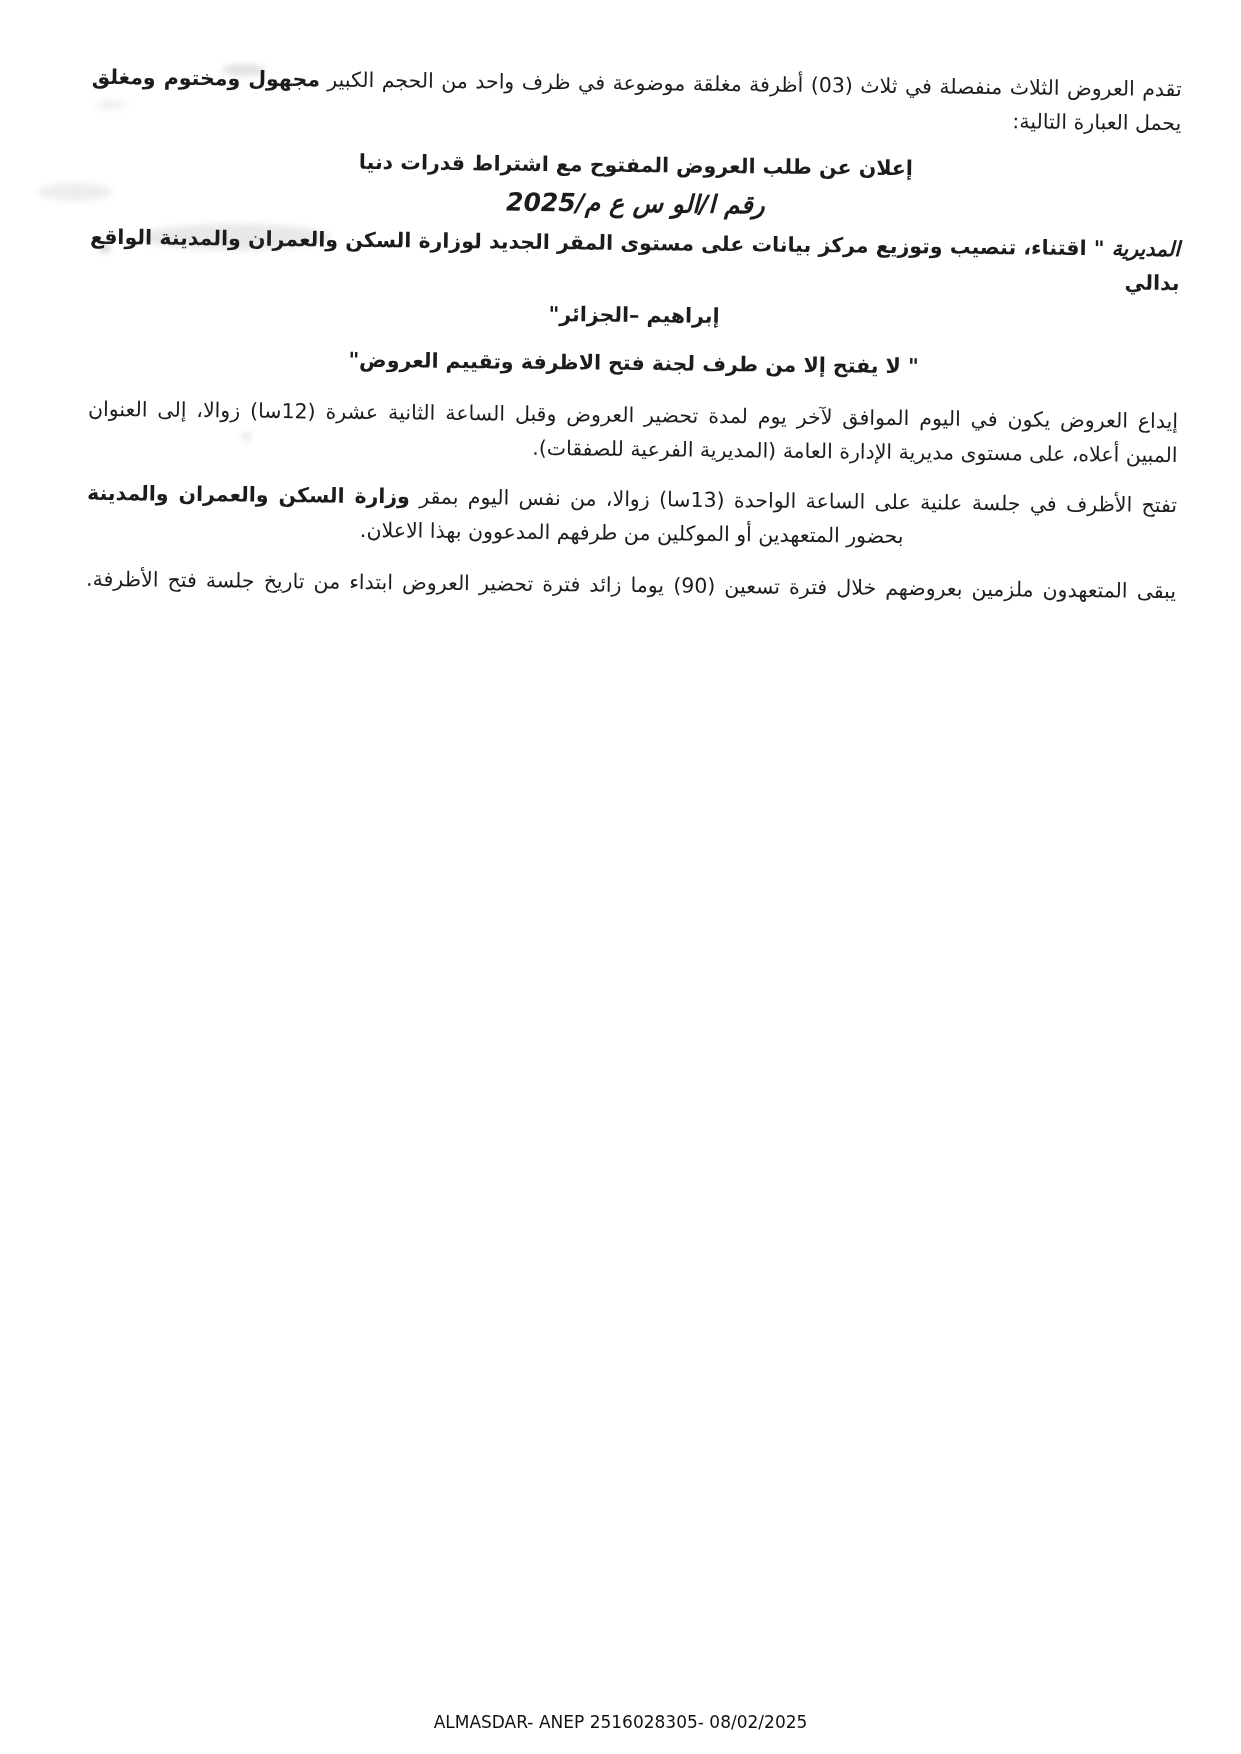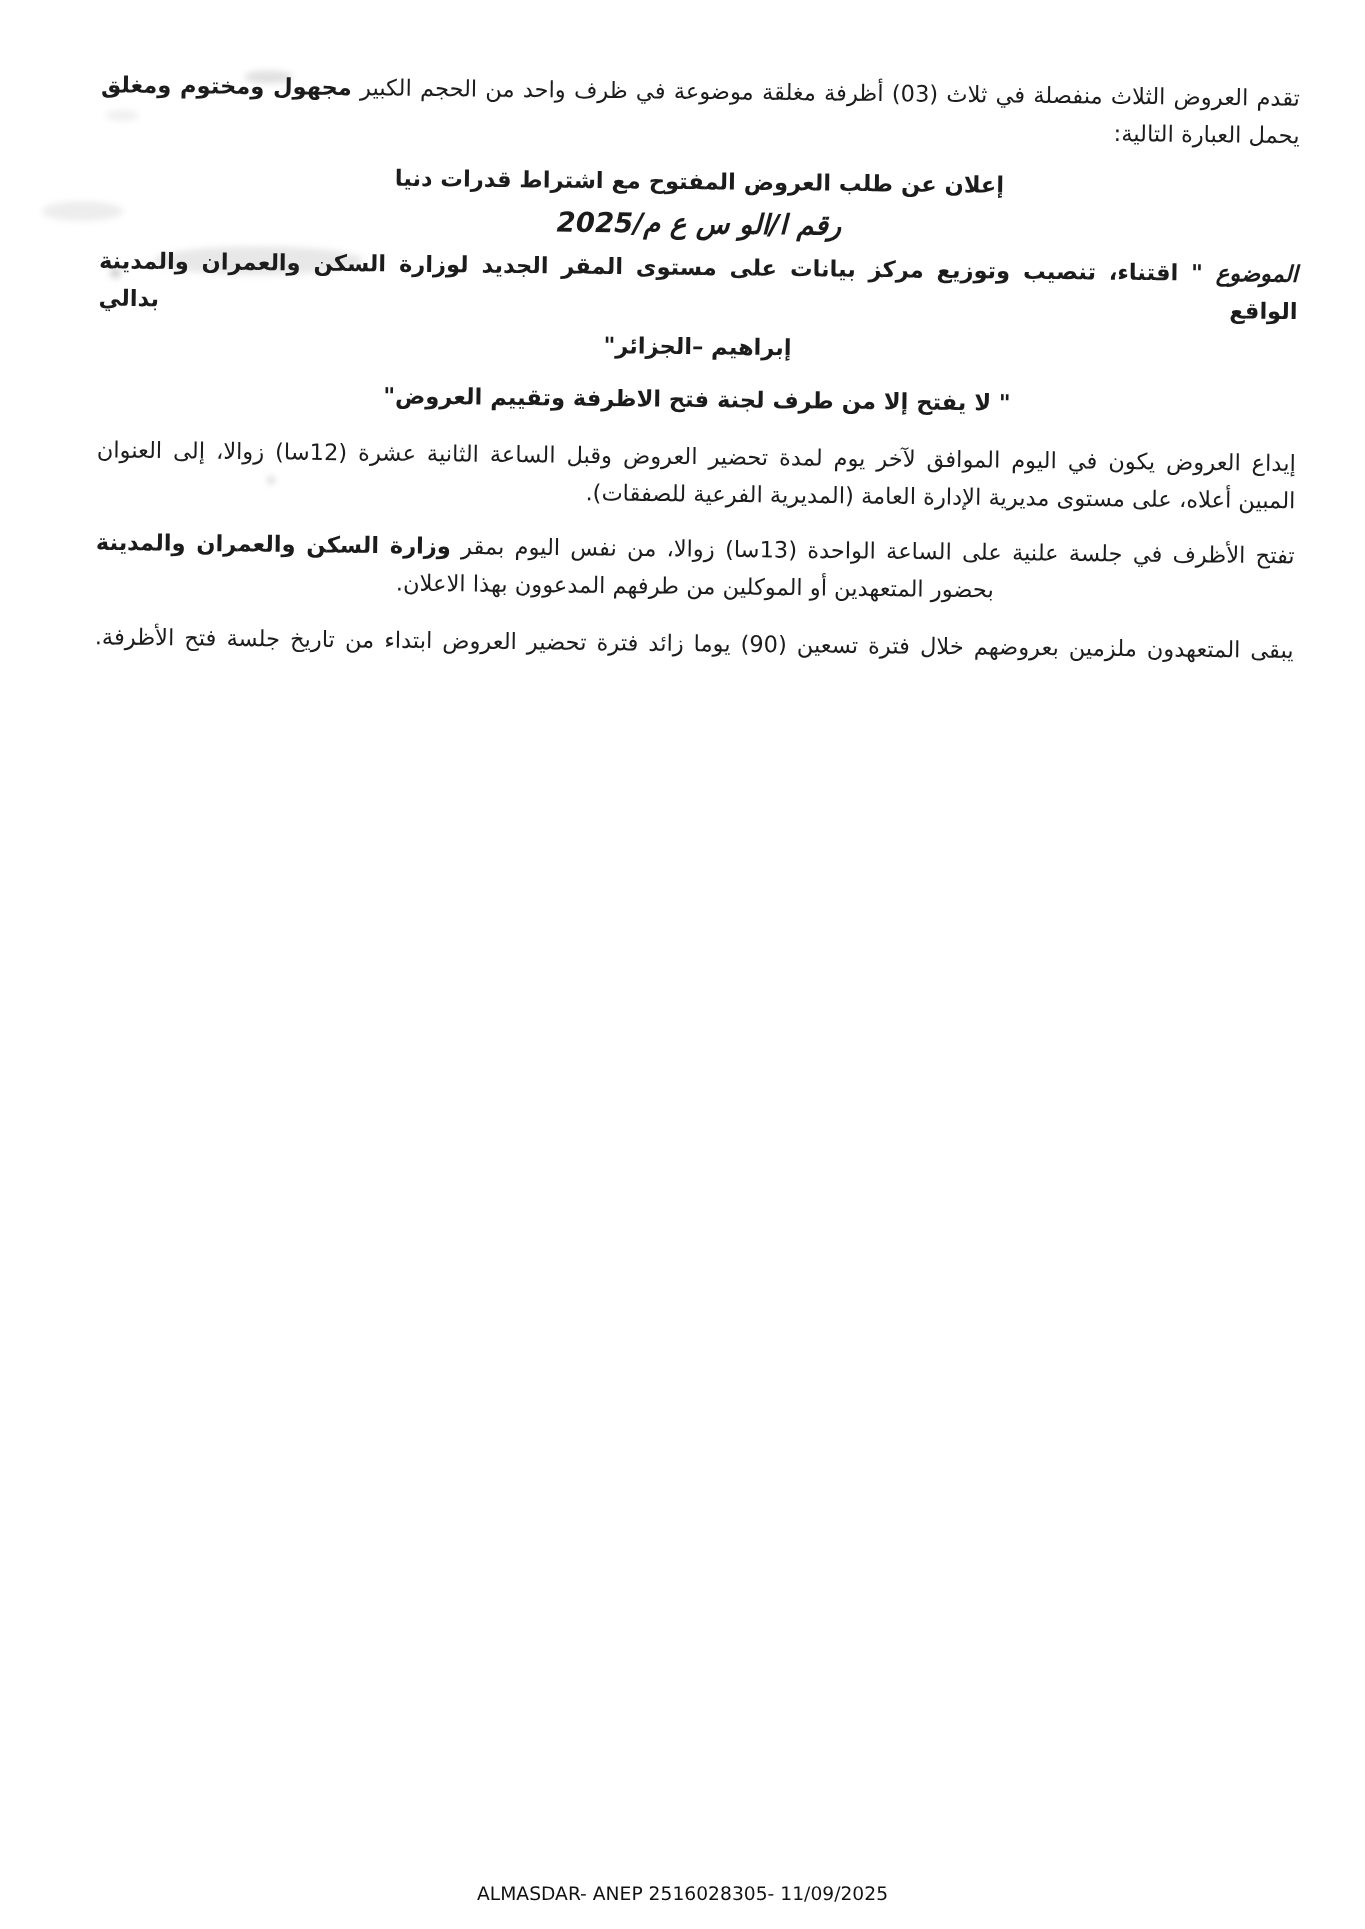--- a/index.html
+++ b/index.html
@@ -77,28 +77,28 @@
 
 <div class="scan-block">
 
   <div class="line just"><span>تقدم العروض الثلاث منفصلة في ثلاث (03) أظرفة مغلقة موضوعة في ظرف واحد من الحجم الكبير </span><span class="bold">مجهول ومختوم ومغلق</span></div>
   <div class="line">يحمل العبارة التالية:</div>
 
   <div class="line center title-line">إعلان عن طلب العروض المفتوح مع اشتراط قدرات دنيا</div>
 
   <div class="line center ref-line">رقم ا/الو س ع م/2025</div>
 
-  <div class="line just subject-line"><span class="subject-label">الموضوع</span><span> " اقتناء، تنصيب وتوزيع مركز بيانات على مستوى المقر الجديد لوزارة السكن والعمران والمدينة الواقع بدالي</span></div>
+  <div class="line just subject-line"><span class="subject-label">المديرية</span><span> " اقتناء، تنصيب وتوزيع مركز بيانات على مستوى المقر الجديد لوزارة السكن والعمران والمدينة الواقع بدالي</span></div>
   <div class="line center subject-line">إبراهيم –الجزائر"</div>
 
   <div class="line center warn-line">" لا يفتح إلا من طرف لجنة فتح الاظرفة وتقييم العروض"</div>
 
   <div class="line just mt-para">إيداع العروض يكون في اليوم الموافق لآخر يوم لمدة تحضير العروض وقبل الساعة الثانية عشرة (12سا) زوالا، إلى العنوان</div>
   <div class="line">المبين أعلاه، على مستوى مديرية الإدارة العامة (المديرية الفرعية للصفقات).</div>
 
   <div class="line just mt-para-sm"><span>تفتح الأظرف في جلسة علنية على الساعة الواحدة (13سا) زوالا، من نفس اليوم بمقر </span><span class="bold">وزارة السكن والعمران والمدينة</span></div>
   <div class="line center">بحضور المتعهدين أو الموكلين من طرفهم المدعوون بهذا الاعلان.</div>
 
   <div class="line just mt-para">يبقى المتعهدون ملزمين بعروضهم خلال فترة تسعين (90) يوما زائد فترة تحضير العروض ابتداء من تاريخ جلسة فتح الأظرفة.</div>
 
 </div>
 
-<div class="footer-line">ALMASDAR- ANEP 2516028305- 11/09/2025</div>
+<div class="footer-line">ALMASDAR- ANEP 2516028305- 08/02/2025</div>
 
 </body></html>

